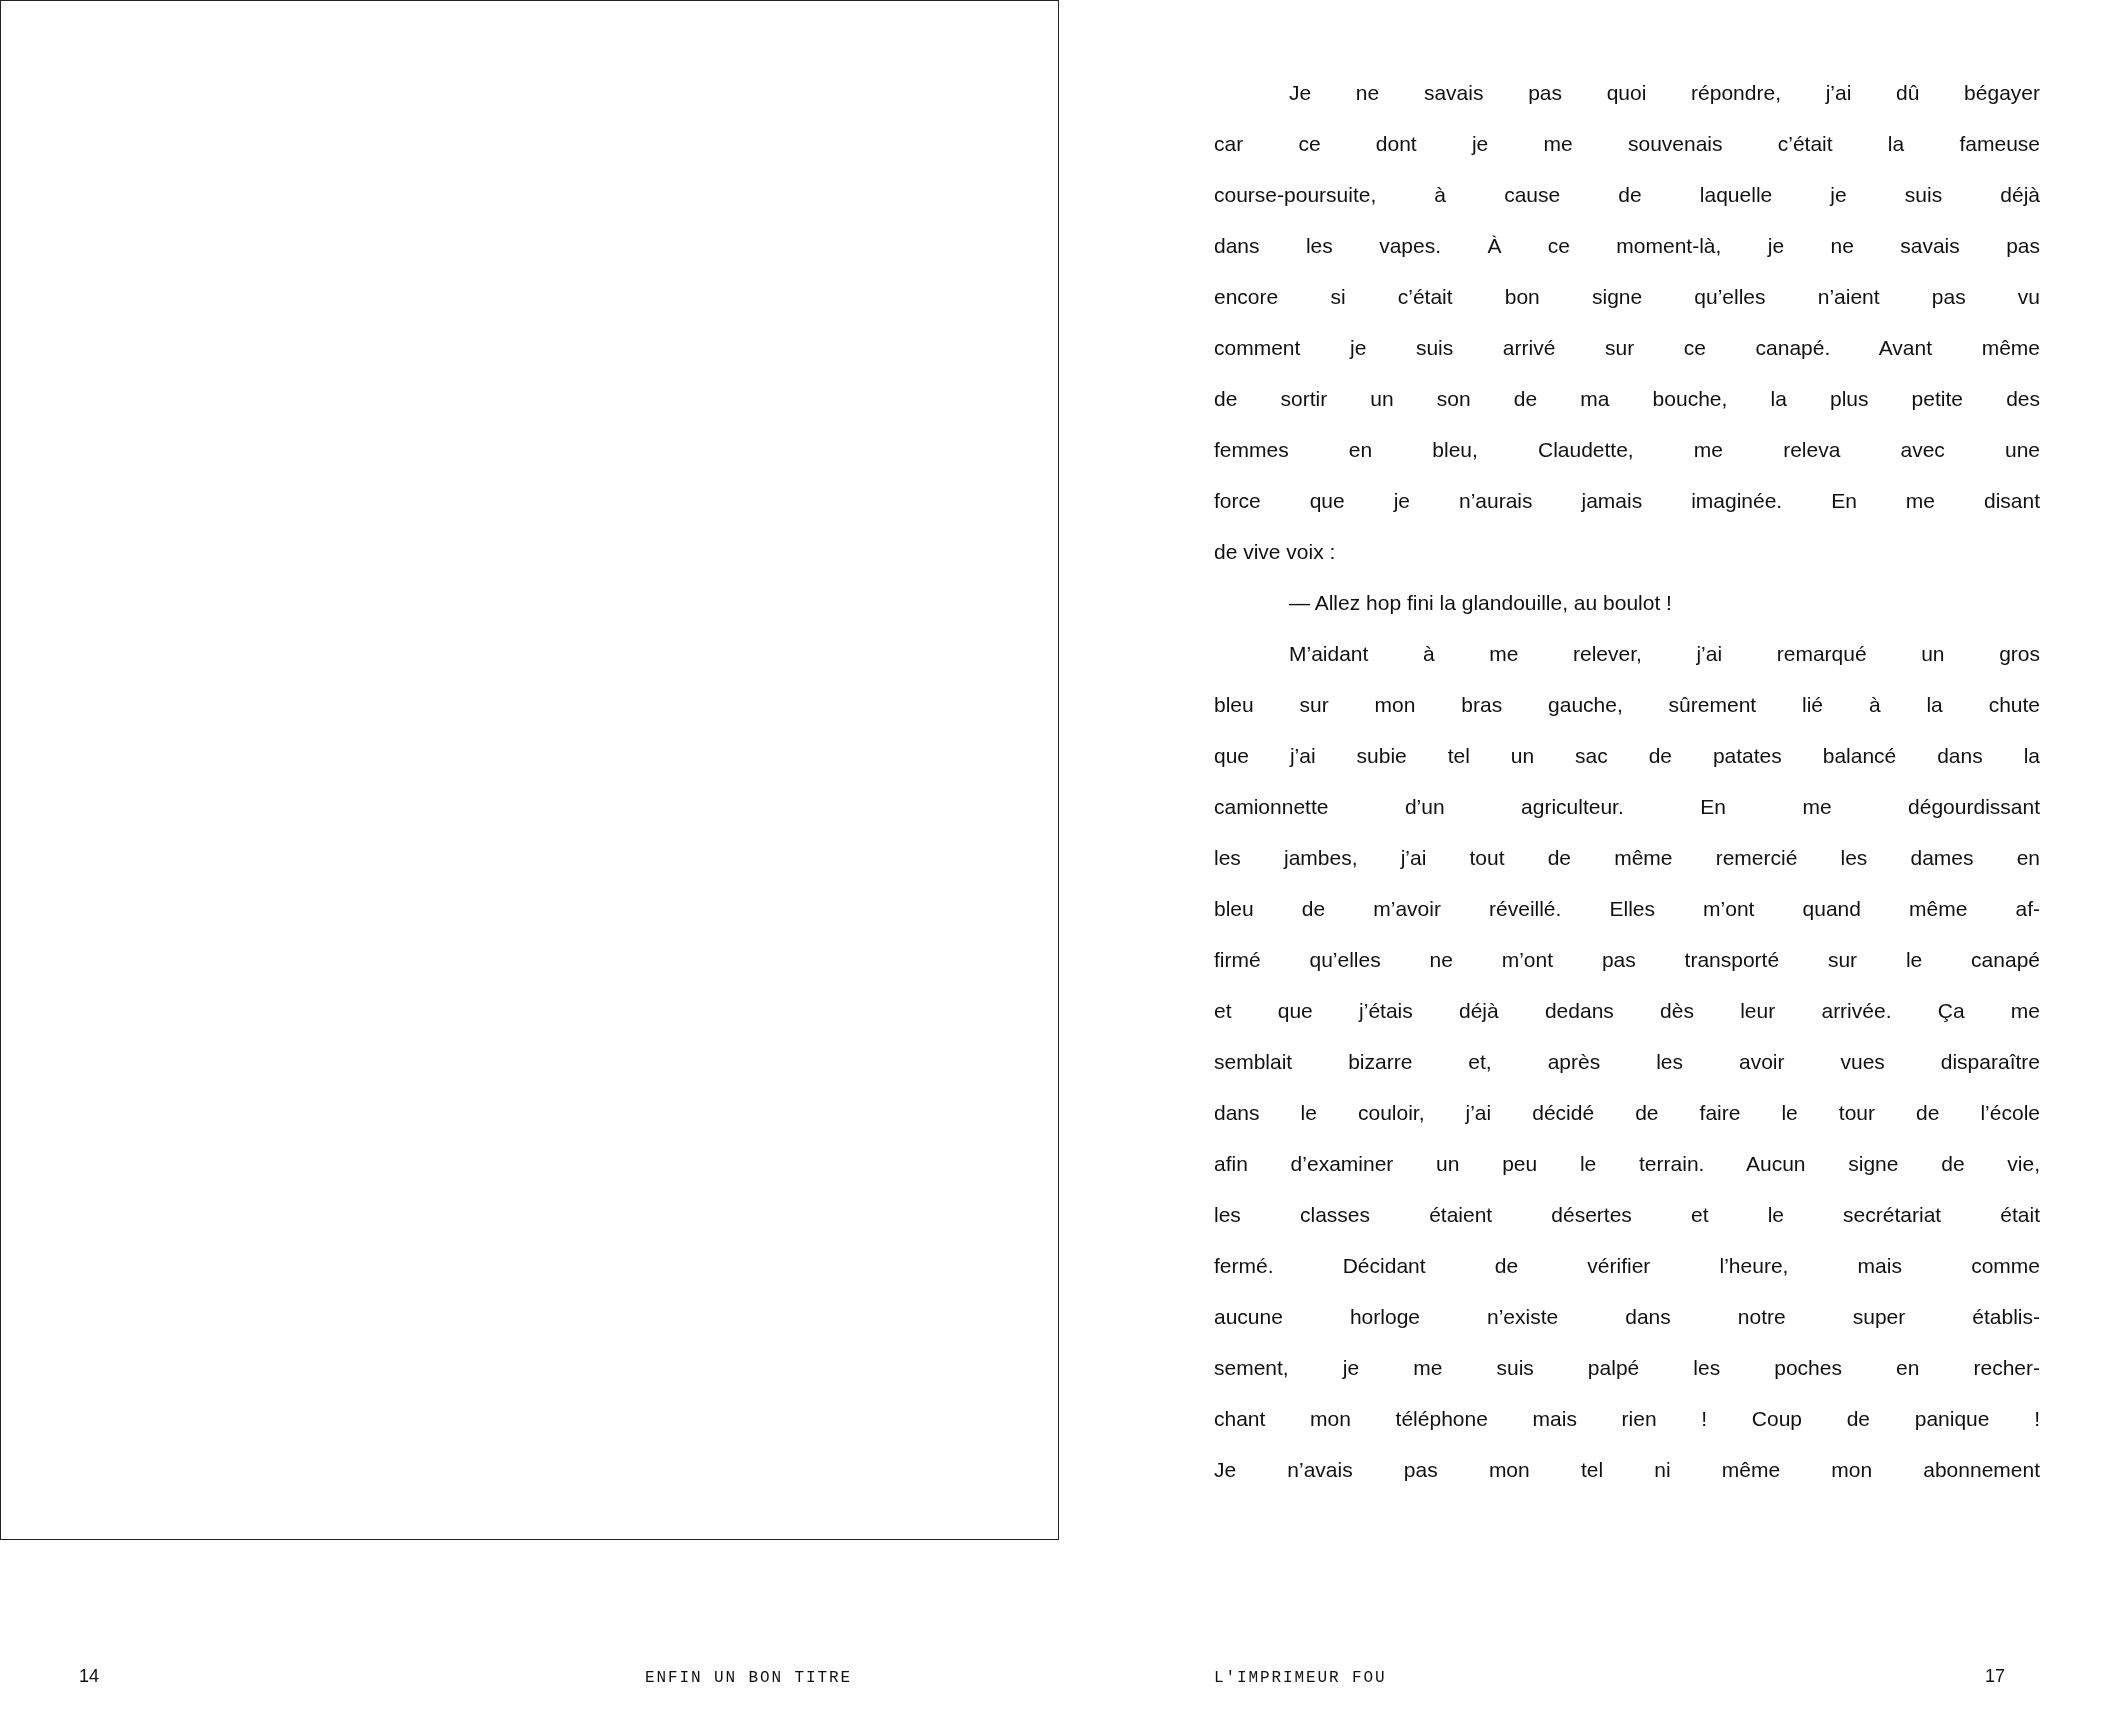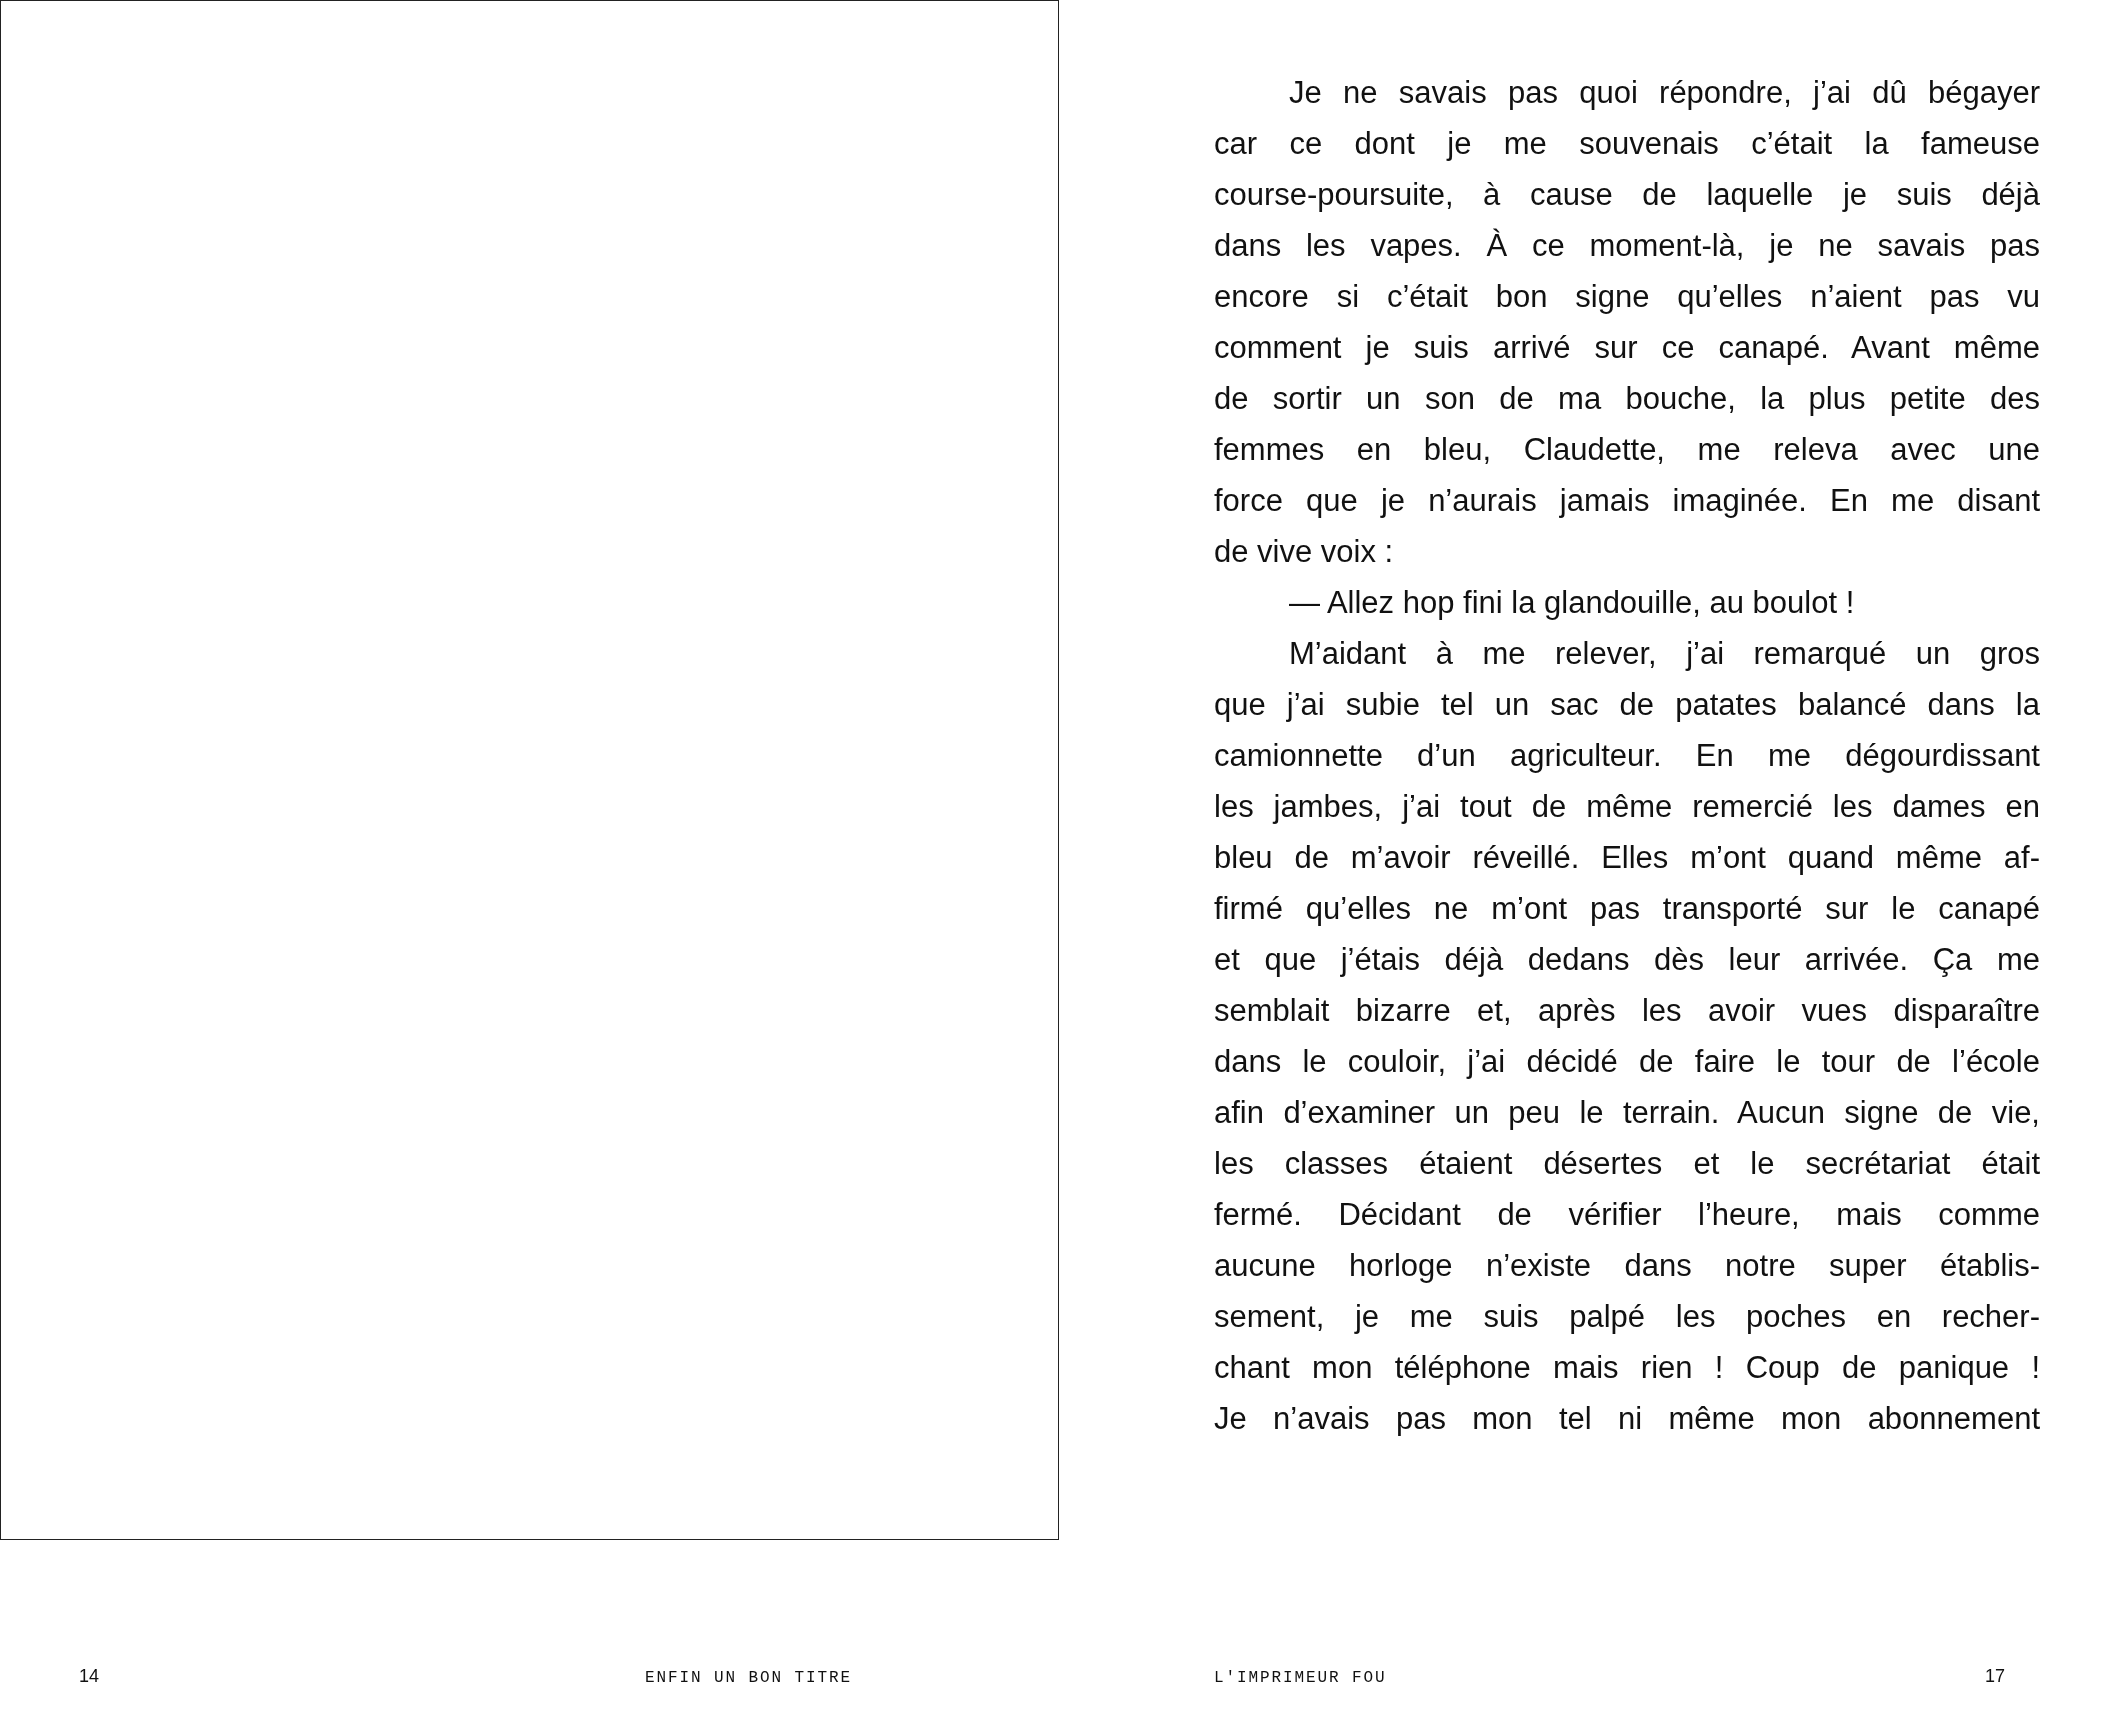--- a/index.html
+++ b/index.html
@@ -5,21 +5,21 @@
   html, body { margin: 0; padding: 0; background: #ffffff; }
   body { width: 2119px; height: 1733px; position: relative; overflow: hidden; color: #111111; }
   .left-page {
     position: absolute; left: 0; top: 0;
     width: 1057px; height: 1538px;
     border: 1.1px solid #222222; background: #ffffff;
   }
   .text-block {
     position: absolute; left: 1214px; top: 67px; width: 826px;
     font-family: "Liberation Sans", sans-serif;
-    font-size: 31px; line-height: 51px;
+    font-size: 21px; line-height: 51px;
     color: #111111;
   }
   .line {
     display: block; white-space: nowrap; overflow: visible;
     text-align: justify; text-align-last: justify;
     height: 51px;
   }
   .line.indent { padding-left: 75px; }
   .line.last { text-align-last: left; }
   .folio {
@@ -49,20 +49,21 @@
     <div class="line">course-poursuite, à cause de laquelle je suis déjà</div>
     <div class="line">dans les vapes. À ce moment-là, je ne savais pas</div>
     <div class="line">encore si c’était bon signe qu’elles n’aient pas vu</div>
     <div class="line">comment je suis arrivé sur ce canapé. Avant même</div>
     <div class="line">de sortir un son de ma bouche, la plus petite des</div>
     <div class="line">femmes en bleu, Claudette, me releva avec une</div>
     <div class="line">force que je n’aurais jamais imaginée. En me disant</div>
     <div class="line last">de vive voix :</div>
     <div class="line indent last">— Allez hop fini la glandouille, au boulot !</div>
     <div class="line indent">M’aidant à me relever, j’ai remarqué un gros</div>
+    <div class="line">bleu sur mon bras gauche, sûrement lié à la chute</div>
     <div class="line">que j’ai subie tel un sac de patates balancé dans la</div>
     <div class="line">camionnette d’un agriculteur. En me dégourdissant</div>
     <div class="line">les jambes, j’ai tout de même remercié les dames en</div>
     <div class="line">bleu de m’avoir réveillé. Elles m’ont quand même af-</div>
     <div class="line">firmé qu’elles ne m’ont pas transporté sur le canapé</div>
     <div class="line">et que j’étais déjà dedans dès leur arrivée. Ça me</div>
     <div class="line">semblait bizarre et, après les avoir vues disparaître</div>
     <div class="line">dans le couloir, j’ai décidé de faire le tour de l’école</div>
     <div class="line">afin d’examiner un peu le terrain. Aucun signe de vie,</div>
     <div class="line">les classes étaient désertes et le secrétariat était</div>

